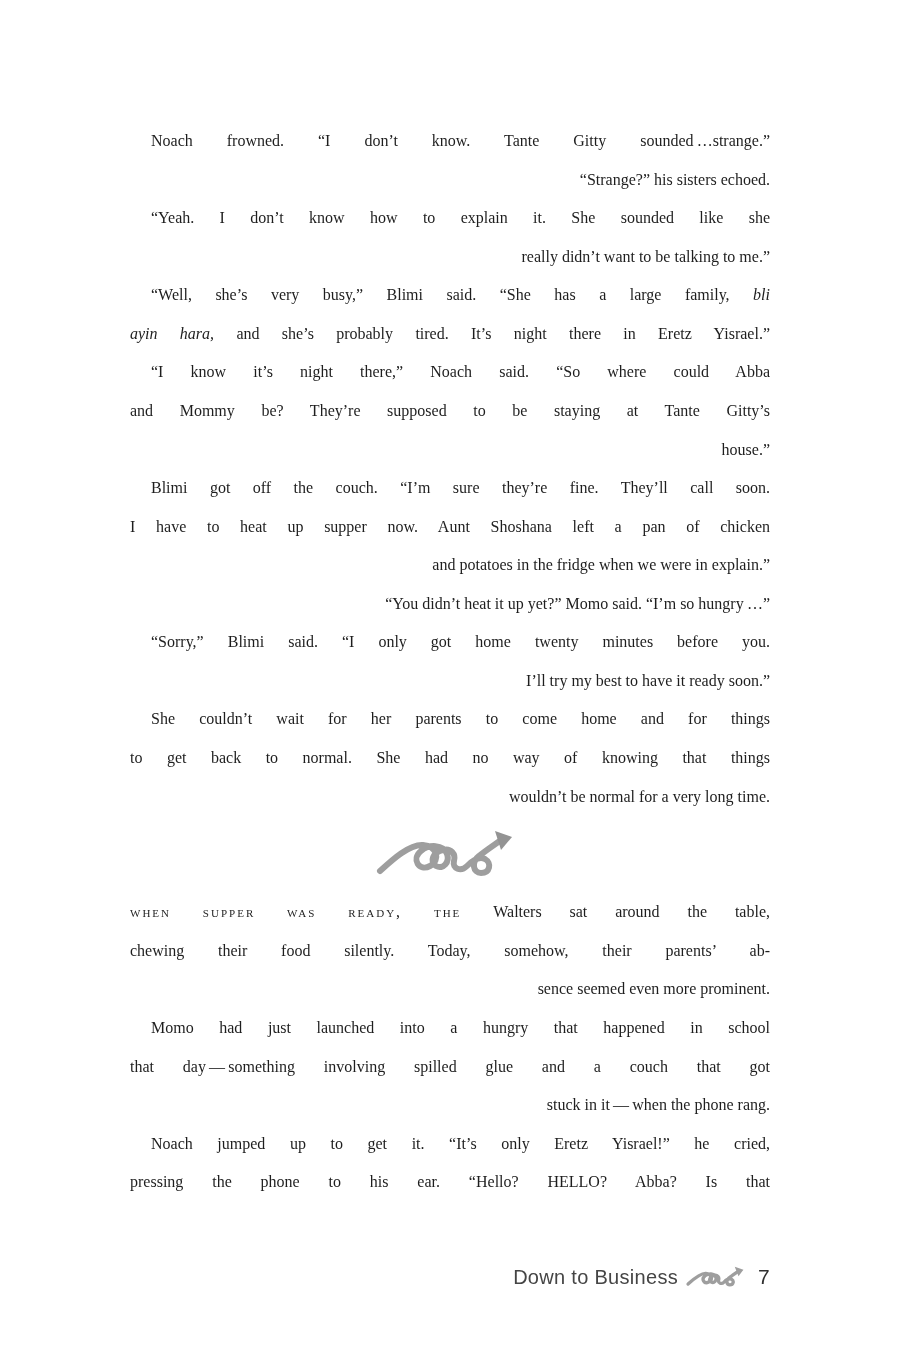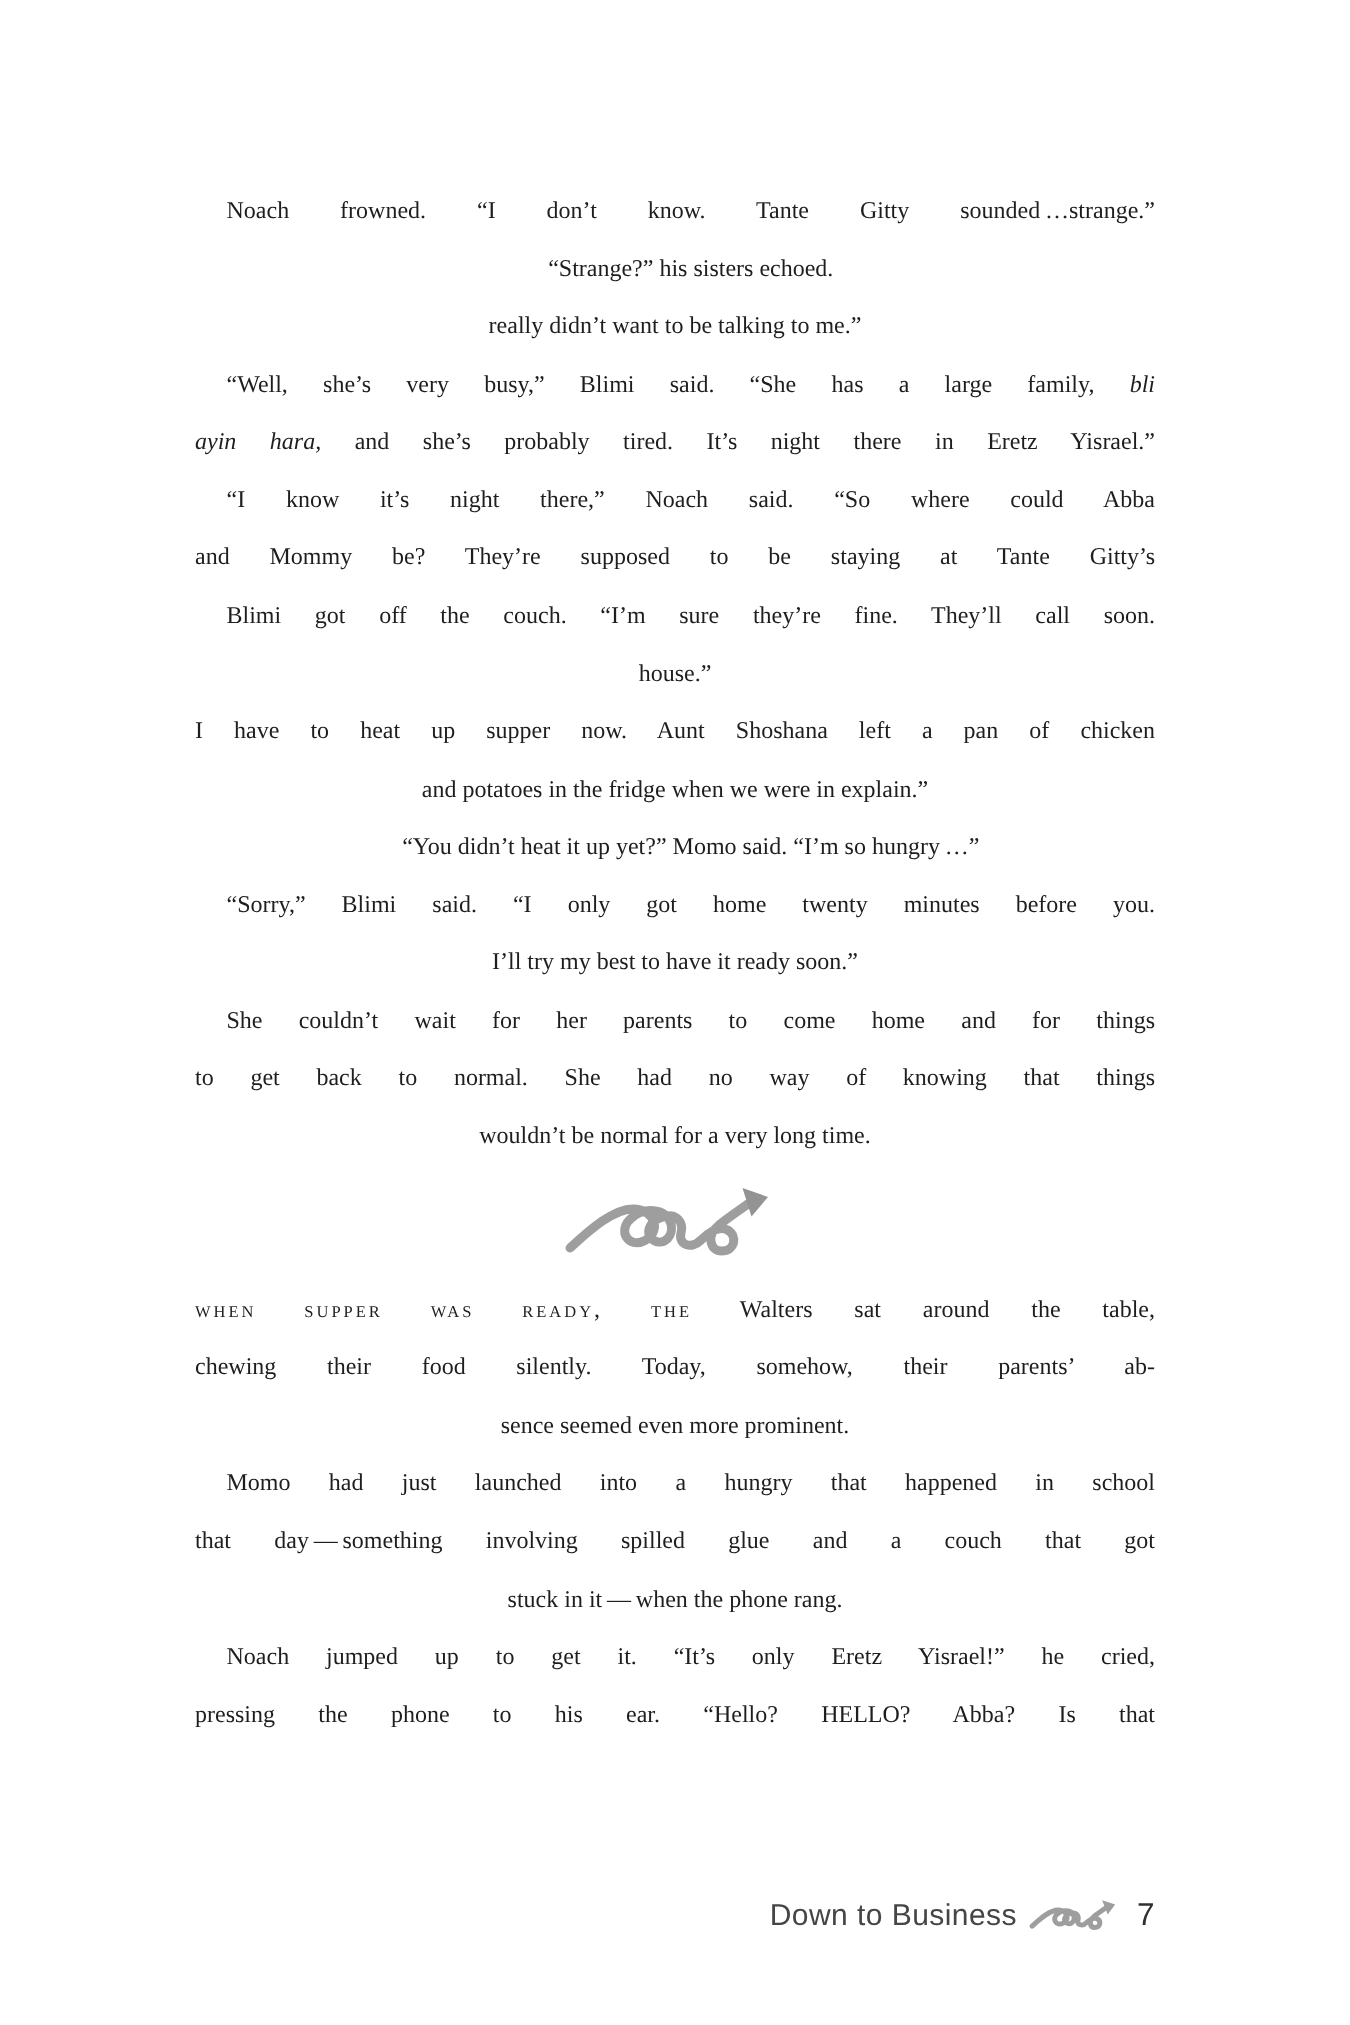--- a/index.html
+++ b/index.html
@@ -16,21 +16,21 @@
     position: absolute;
     left: 130px;
     top: 122px;
     width: 640px;
     font-size: 16px;
   }
   .line {
     height: 38.57px;
     line-height: 38.57px;
     overflow: hidden;
-    text-align: center;
+    text-align: right;
     white-space: normal;
   }
   .line.j { text-align: justify; }
   .line.j::after { content: ""; display: inline-block; width: 100%; height: 0; }
   .line.ind { text-indent: 21px; }
   .it { font-style: italic; }
   .sc { font-variant: small-caps; letter-spacing: 2px; word-spacing: 2px; }
   .divider {
     height: 77.14px;
     display: flex;
@@ -54,27 +54,28 @@
   .footer .pagenum { font-size: 21px; color: #303030; padding-left: 2px; }
 </style>
 </head>
 <body>
 
 <div class="page">
 
   <div class="body-text" id="body-lines">
       <div class="line j ind"><span>Noach frowned. “I don’t know. Tante Gitty sounded …strange.”</span></div>
       <div class="line ind"><span>“Strange?” his sisters echoed.</span></div>
+      <div class="line j ind"><span>“Yeah. I don’t know how to explain it. She sounded like she</span></div>
       <div class="line"><span>really didn’t want to be talking to me.”</span></div>
       <div class="line j ind"><span>“Well, she’s very busy,” Blimi said. “She has a large family, </span><span class="it">bli</span></div>
       <div class="line j"><span class="it">ayin hara,</span><span> and she’s probably tired. It’s night there in Eretz Yisrael.”</span></div>
       <div class="line j ind"><span>“I know it’s night there,” Noach said. “So where could Abba</span></div>
       <div class="line j"><span>and Mommy be? They’re supposed to be staying at Tante Gitty’s</span></div>
+      <div class="line"><span>house.”</span></div>
       <div class="line j ind"><span>Blimi got off the couch. “I’m sure they’re fine. They’ll call soon.</span></div>
-      <div class="line"><span>house.”</span></div>
       <div class="line j"><span>I have to heat up supper now. Aunt Shoshana left a pan of chicken</span></div>
       <div class="line"><span>and potatoes in the fridge when we were in explain.”</span></div>
       <div class="line ind"><span>“You didn’t heat it up yet?” Momo said. “I’m so hungry …”</span></div>
       <div class="line j ind"><span>“Sorry,” Blimi said. “I only got home twenty minutes before you.</span></div>
       <div class="line"><span>I’ll try my best to have it ready soon.”</span></div>
       <div class="line j ind"><span>She couldn’t wait for her parents to come home and for things</span></div>
       <div class="line j"><span>to get back to normal. She had no way of knowing that things</span></div>
       <div class="line"><span>wouldn’t be normal for a very long time.</span></div>
       <div class="divider">
     <svg width="150" height="54" viewBox="0 0 150 54" aria-hidden="true">

